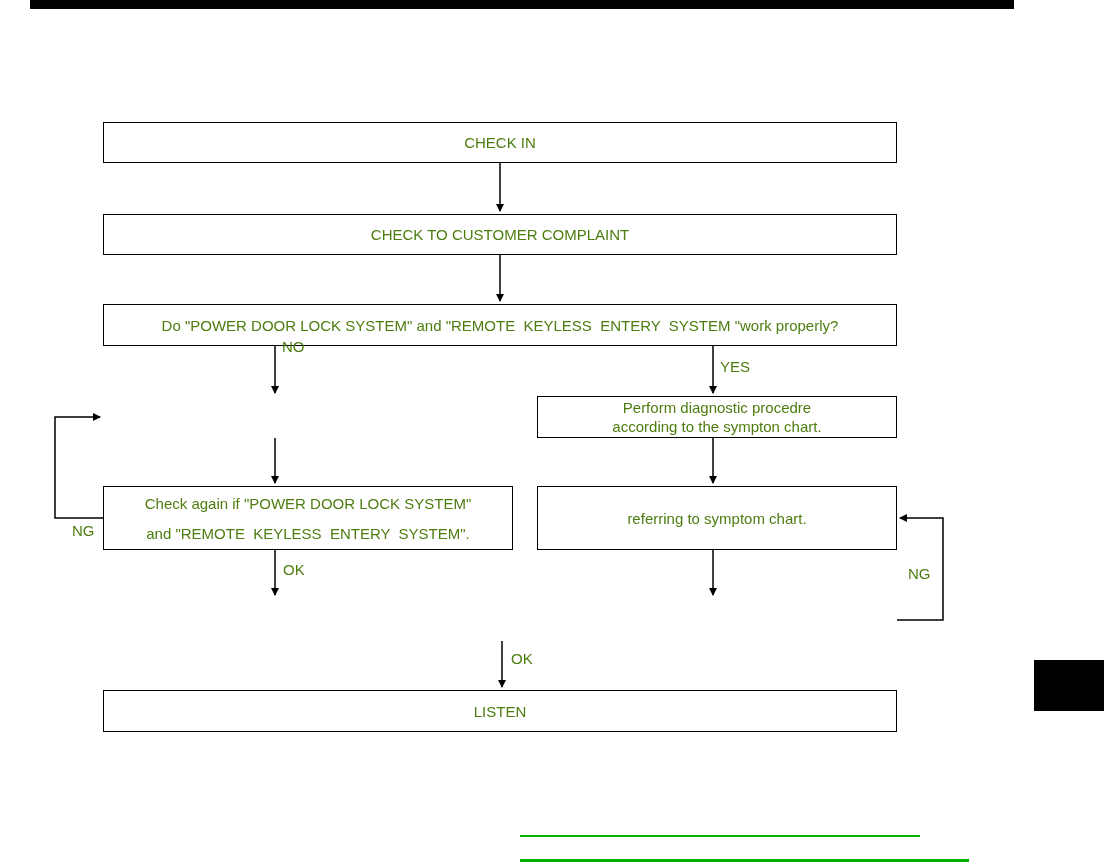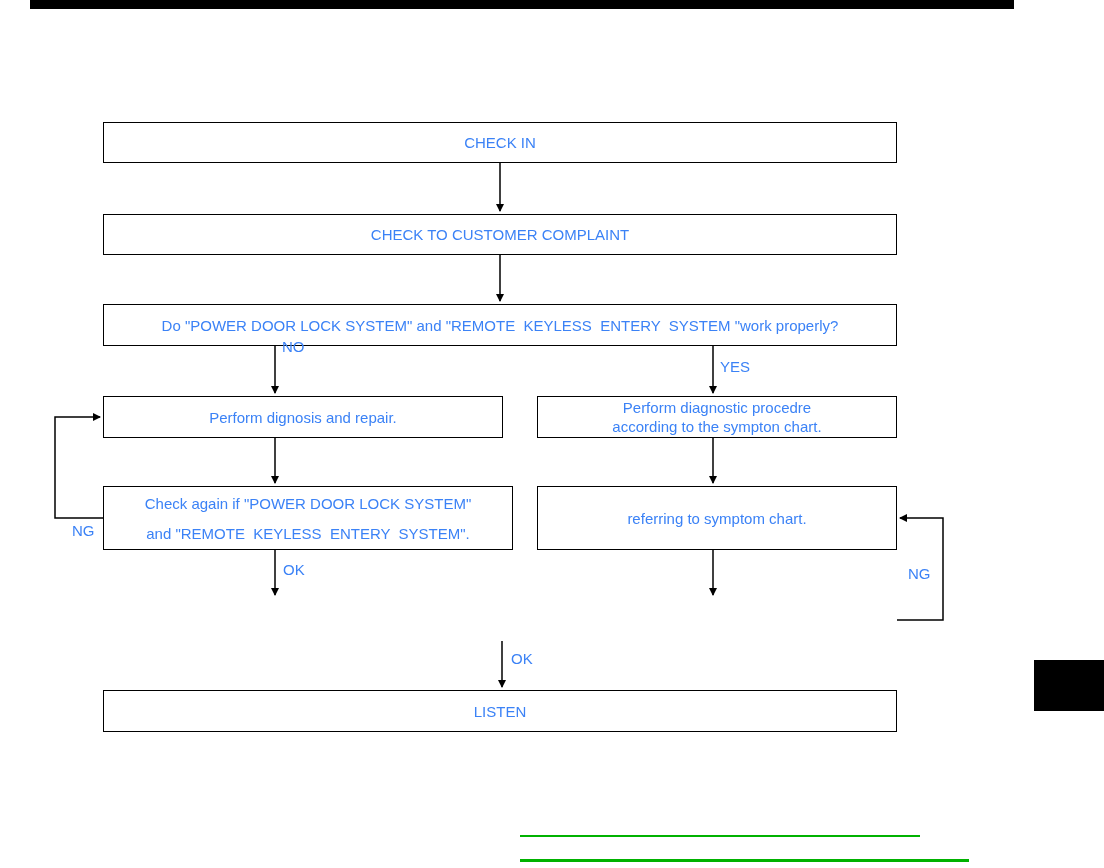--- a/index.html
+++ b/index.html
@@ -3,21 +3,21 @@
 <meta charset="utf-8">
 <style>
   * { margin:0; padding:0; box-sizing:border-box; }
   html,body { background:#ffffff; }
   .page {
     position:relative;
     width:1104px;
     height:868px;
     background:#ffffff;
     font-family:"Liberation Sans", sans-serif;
-    color:#3b82f6;
+    color:#4d7c0f;
     overflow:hidden;
   }
   .top-rule {
     position:absolute;
     left:30px; top:0;
     width:984px; height:9px;
     background:#000000;
   }
   .connectors {
     position:absolute;
@@ -89,23 +89,20 @@
   </div>
 
   <div class="fbox" style="left:103px;top:214px;width:794px;height:41px">
     <span>CHECK TO CUSTOMER COMPLAINT</span>
   </div>
 
   <div class="fbox" style="left:103px;top:304px;width:794px;height:42px">
     <span>Do "POWER DOOR LOCK SYSTEM" and "REMOTE  KEYLESS  ENTERY  SYSTEM "work properly?</span>
   </div>
 
-  <div class="fbox" style="left:103px;top:396px;width:400px;height:42px">
-    <span>Perform dignosis and repair.</span>
-  </div>
 
   <div class="fbox" style="left:537px;top:396px;width:360px;height:42px">
     <span>Perform diagnostic procedre</span>
     <span>according to the sympton chart.</span>
   </div>
 
   <div class="fbox wide-gap" style="left:103px;top:486px;width:410px;height:64px">
     <span>Check again if "POWER DOOR LOCK SYSTEM"</span>
     <span>and "REMOTE  KEYLESS  ENTERY  SYSTEM".</span>
   </div>

